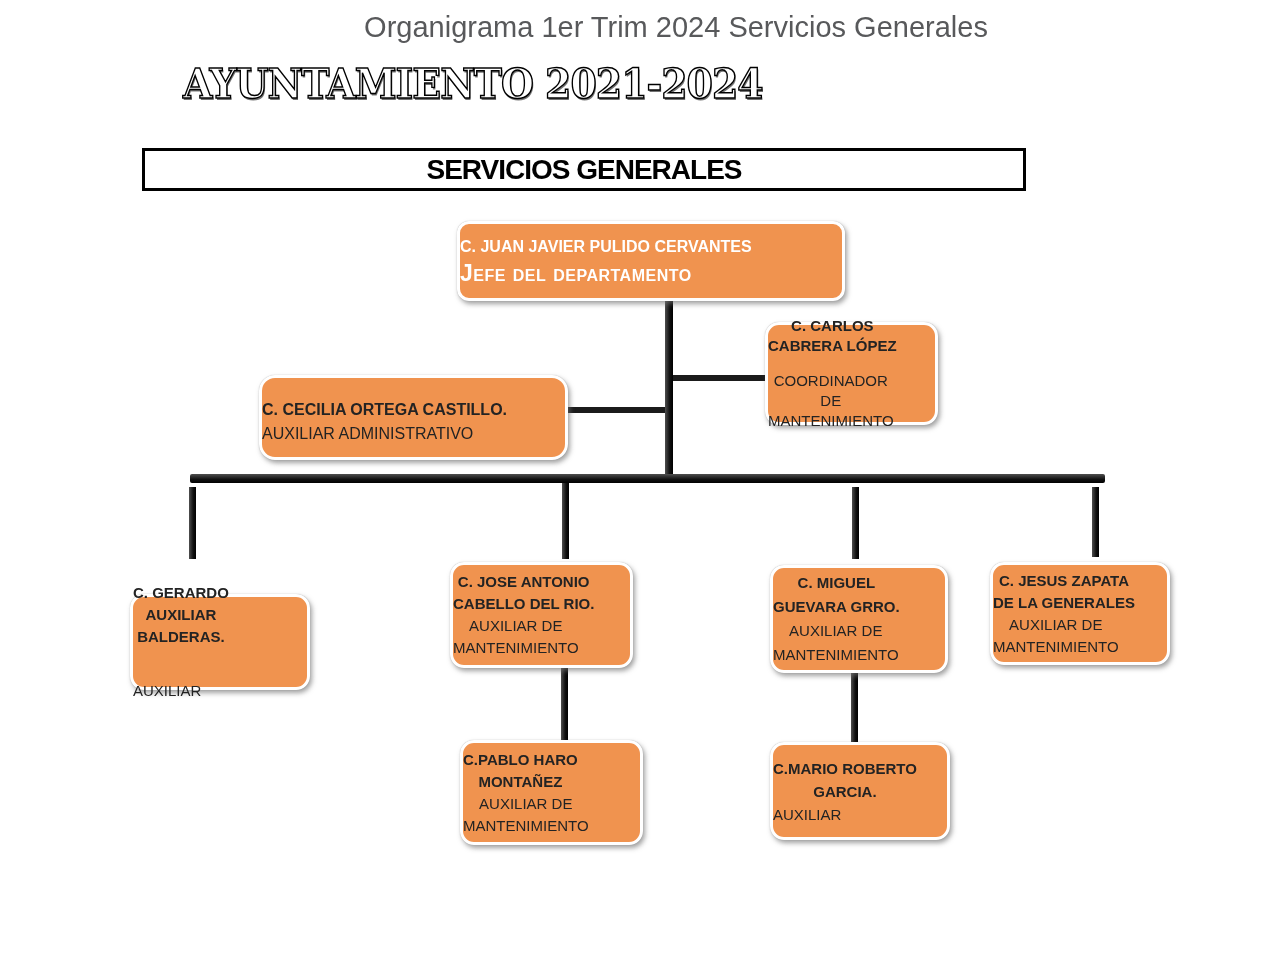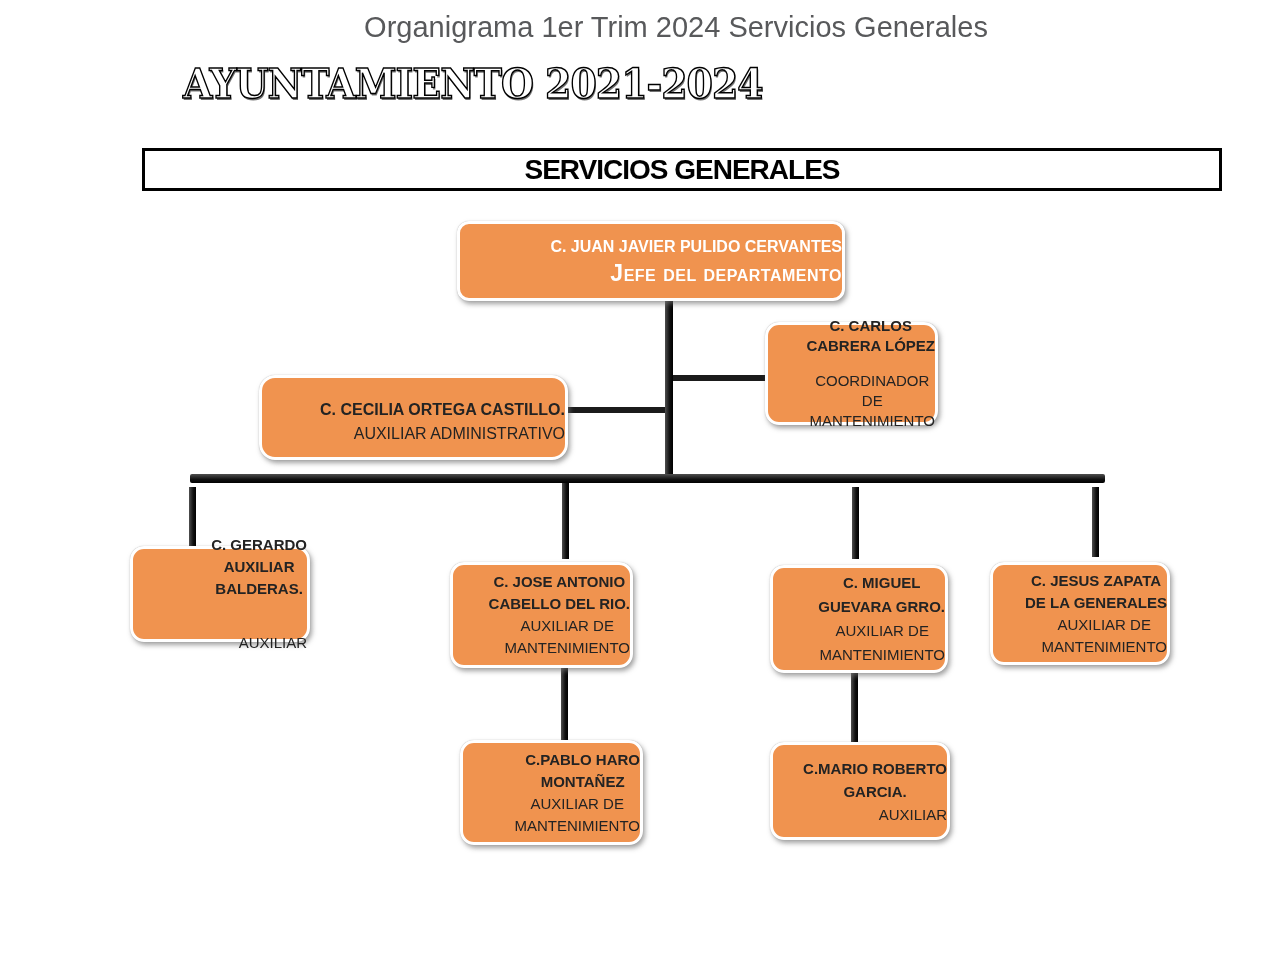--- a/index.html
+++ b/index.html
@@ -18,21 +18,21 @@
     position:absolute; left:183px; top:60px;
     font-family:"DejaVu Serif", serif; font-weight:700; font-size:39px;
     letter-spacing:-1px; color:#141414; white-space:nowrap;
     transform:scale(0.97,1.04); transform-origin:left top;
   }
   @supports (-webkit-text-stroke: 1px black) {
     .ayto-title { color:#ffffff; -webkit-text-stroke:1.4px #000000; text-shadow:1px 1px 0 rgba(0,0,0,.55); }
   }
 
   .banner {
-    position:absolute; left:142px; top:148px; width:1080px; height:43px;
+    position:absolute; left:142px; top:148px; width:884px; height:43px;
     border:3px solid #000; box-sizing:border-box; background:#fff;
     display:flex; align-items:center; justify-content:center;
   }
   .banner-label { font-weight:700; font-size:28px; letter-spacing:-1px; color:#000; }
 
   
   .conn { position:absolute; background:#1b1b1b; }
   .conn.vthick { background:linear-gradient(90deg,#4f4f4f 0%,#101010 60%,#000 100%); }
   .conn.hthick { background:linear-gradient(180deg,#4f4f4f 0%,#101010 60%,#000 100%); }
   .conn-root-v   { left:665px; top:300px; width:8px;  height:178px; }
@@ -44,38 +44,38 @@
   .conn-stub3    { left:852px;  top:487px; width:7px; height:72px; }
   .conn-stub4    { left:1092px; top:487px; width:7px; height:70px; }
   .conn-sub1-v   { left:561px;  top:668px; width:7px; height:72px; }
   .conn-sub2-v   { left:851px;  top:673px; width:7px; height:69px; }
 
   
   .node {
     position:absolute; background:#F0934F; border:3px solid #ffffff;
     border-radius:14px; box-sizing:border-box;
     box-shadow:2px 3px 5px rgba(110,110,110,.65), 0 0 1px rgba(0,0,0,.30);
-    display:flex; flex-direction:column; align-items:flex-end; justify-content:center;
+    display:flex; flex-direction:column; align-items:flex-start; justify-content:center;
     text-align:center; color:#232323; z-index:2;
   }
   .node .nm { font-weight:700; font-size:15px; line-height:22px; }
   .node .rl { font-weight:400; font-size:15px; line-height:22px; }
 
   .node-jefe { left:457px; top:221px; width:388px; height:80px; border-radius:12px; color:#ffffff; }
   .node-jefe .nm { font-size:16px; line-height:24px; }
   .node-jefe .rl { font-variant:small-caps; font-weight:600; font-size:23px; line-height:28px; letter-spacing:.5px; }
 
   .node-coord { left:765px; top:322px; width:173px; height:103px;gap:15px; }
   .node-coord .nm, .node-coord .rl { line-height:20px; }
 
   .node-auxadm { left:259px; top:375px; width:309px; height:85px; border-radius:16px; }
   .node-auxadm .nm { font-size:16px; line-height:24px;margin-top:8px; }
   .node-auxadm .rl { font-size:16px; line-height:24px; }
 
-  .node-aux1 { left:130px; top:546px; width:180px; height:96px;gap:32px;  }
+  .node-aux1 { left:130px; top:594px; width:180px; height:96px;gap:32px;  }
   .node-aux2 { left:450px; top:562px; width:183px; height:106px; }
   .node-aux3 { left:770px; top:565px; width:178px; height:108px; }
   .node-aux3 .nm, .node-aux3 .rl { line-height:24px; }
   .node-aux4 { left:990px; top:562px; width:180px; height:103px; }
   .node-sub1 { left:460px; top:740px; width:183px; height:105px; }
   .node-sub2 { left:770px; top:742px; width:180px; height:98px;  }
   .node-sub2 .nm, .node-sub2 .rl { line-height:23px; }
 </style>
 </head>
 <body>

